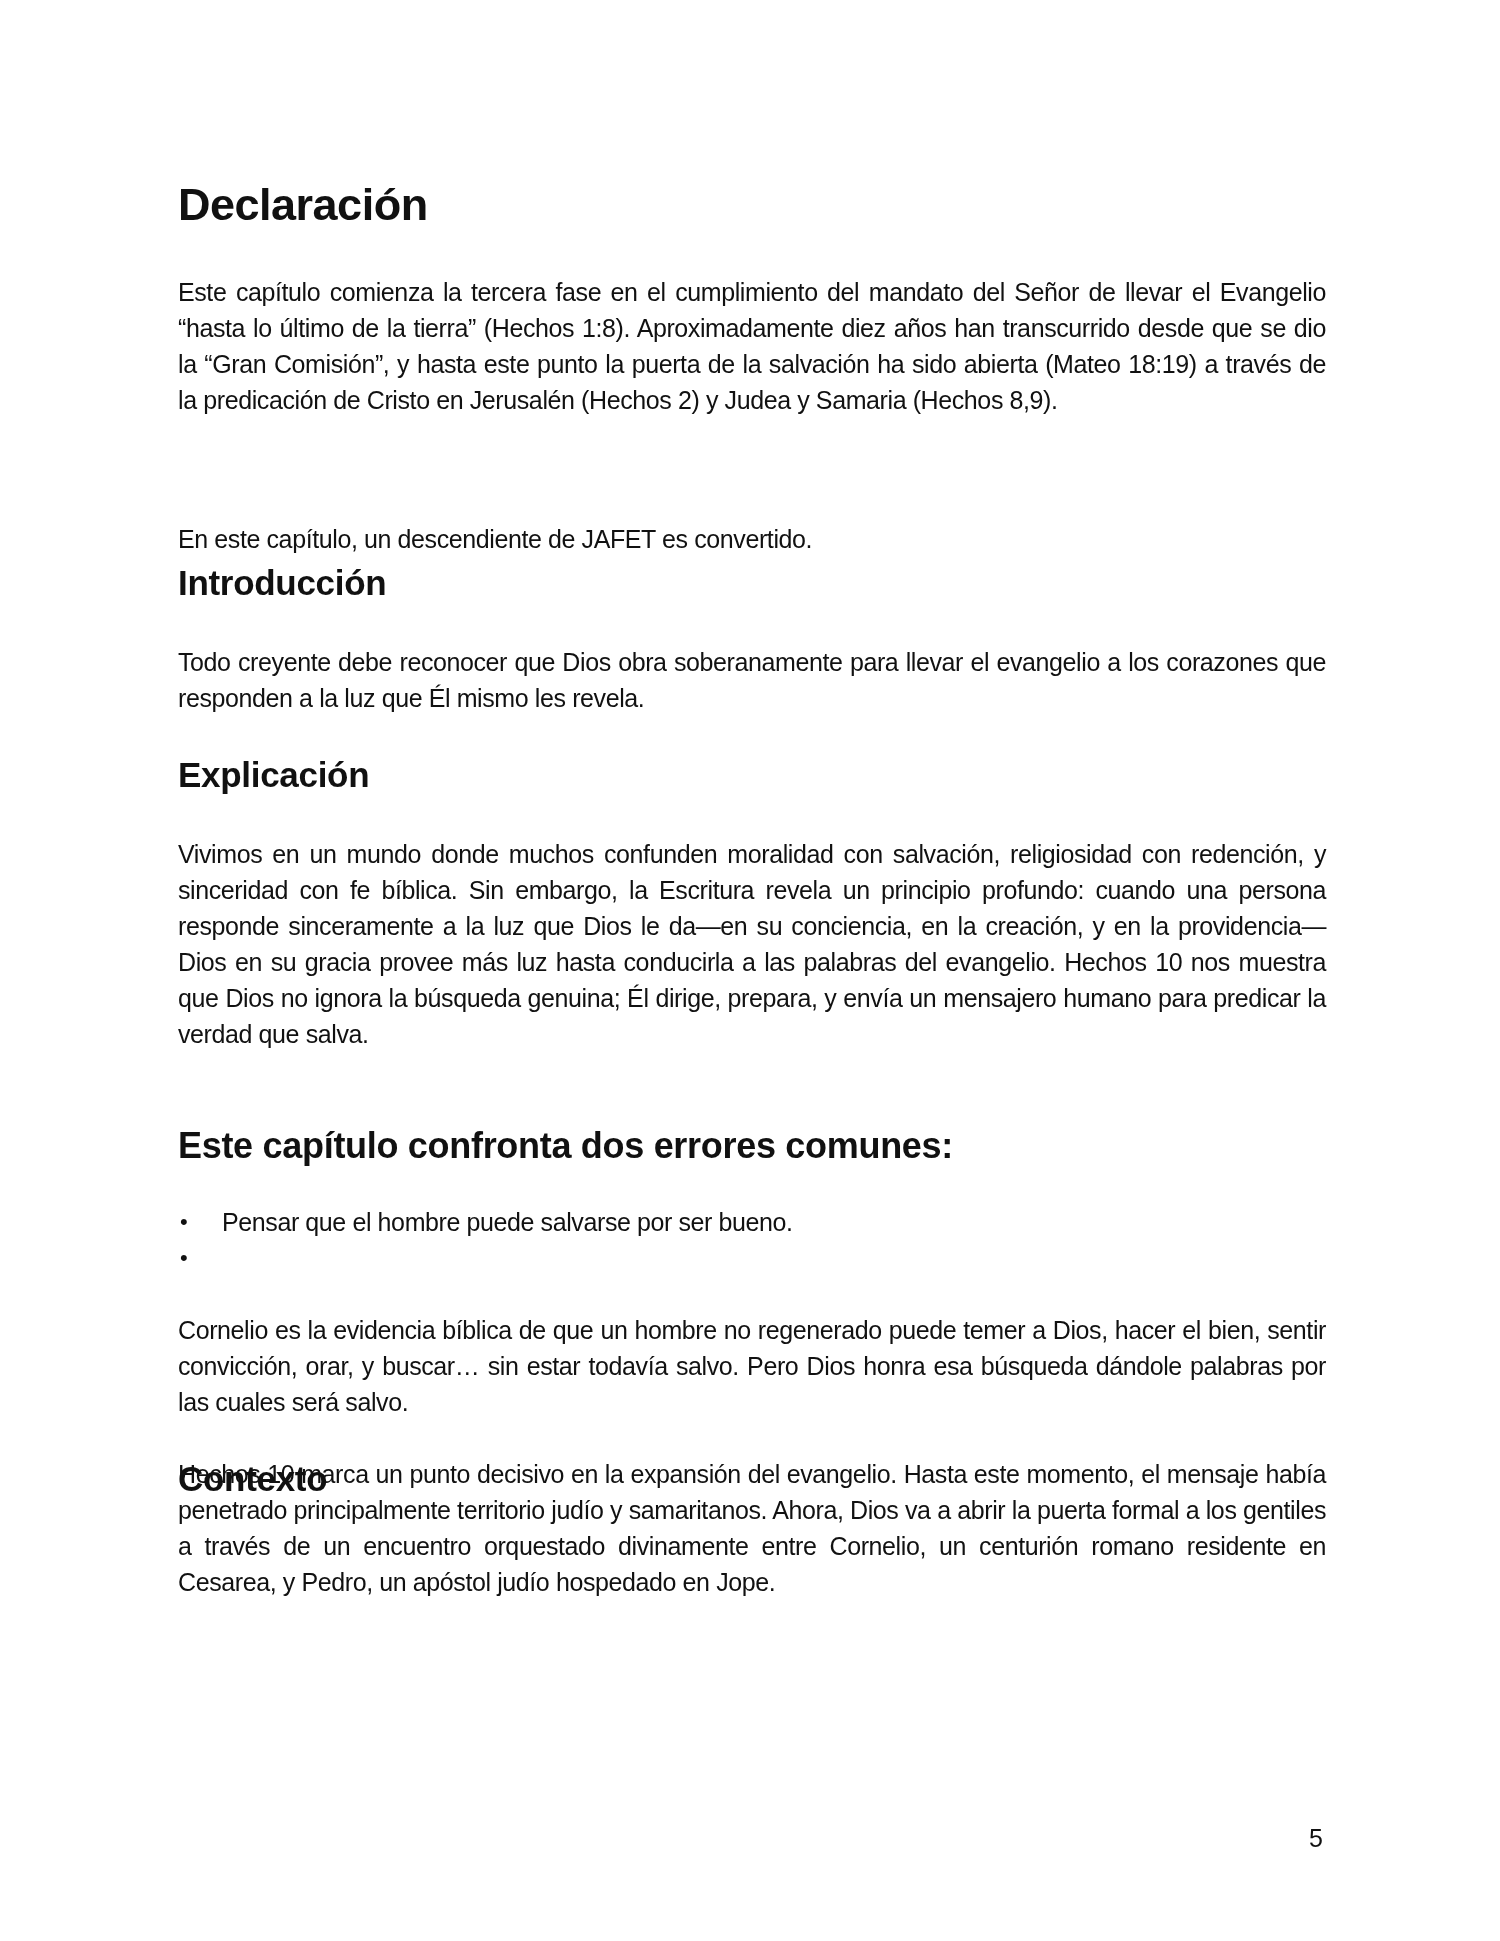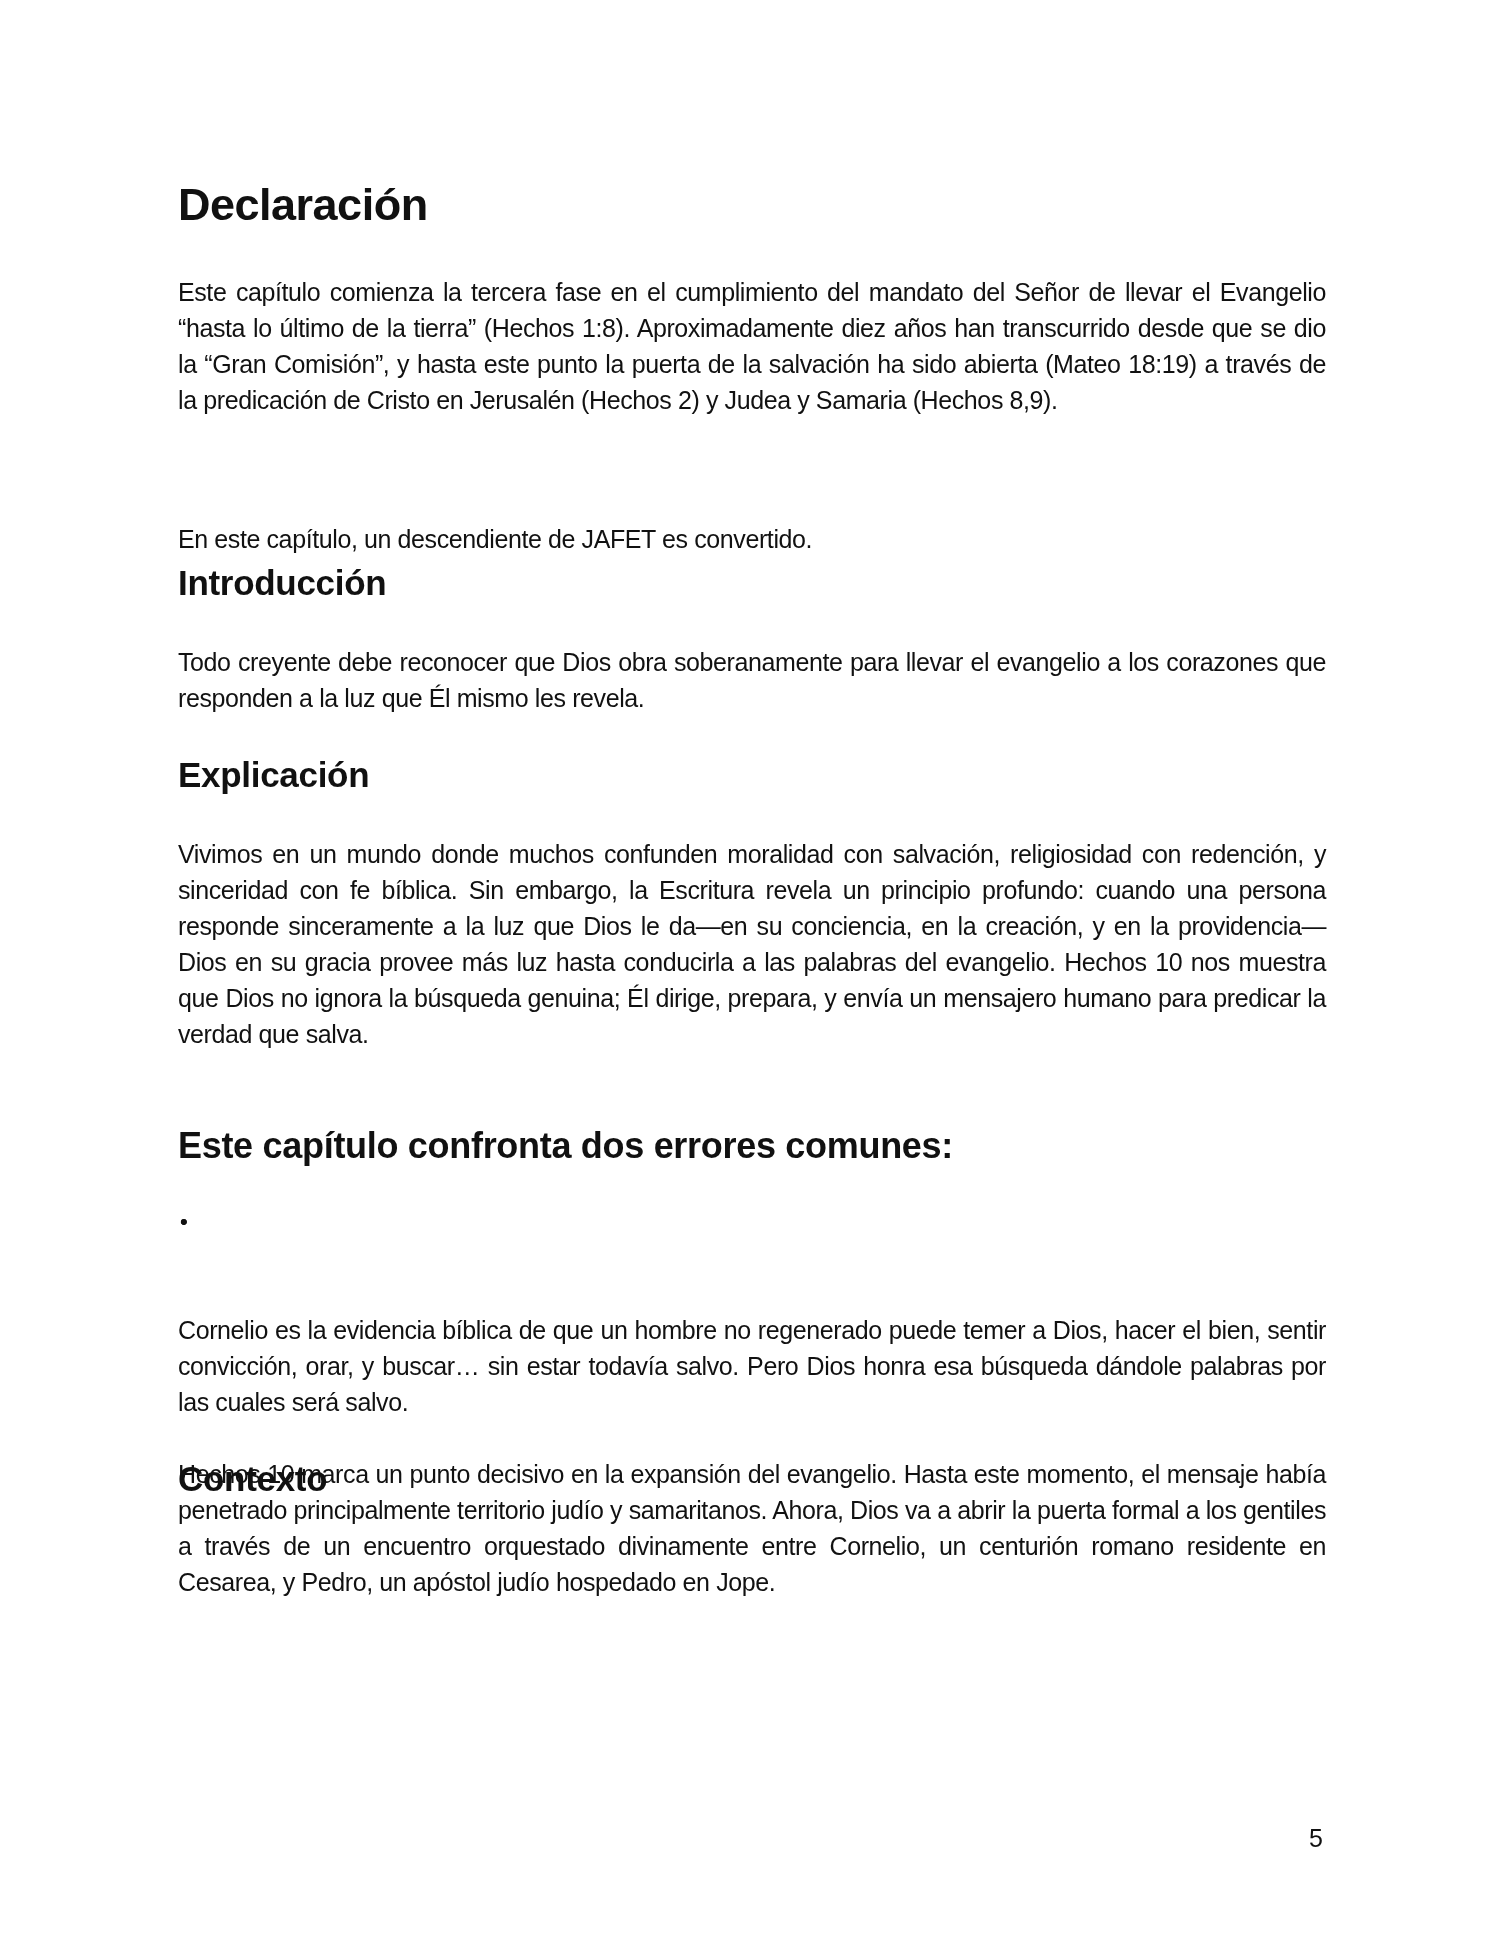--- a/index.html
+++ b/index.html
@@ -52,20 +52,21 @@
   <h2 style="top:562px;">Introducción</h2>
   <p style="top:644px;">Todo creyente debe reconocer que Dios obra soberanamente para llevar el evangelio a los corazones que responden a la luz que Él mismo les revela.</p>
 
   <h2 style="top:754px;">Explicación</h2>
   <p style="top:836px;">Vivimos en un mundo donde muchos confunden moralidad con salvación, religiosidad con redención, y sinceridad con fe bíblica. Sin embargo, la Escritura revela un principio profundo: cuando una persona responde sinceramente a la luz que Dios le da—en su conciencia, en la creación, y en la providencia—Dios en su gracia provee más luz hasta conducirla a las palabras del evangelio. Hechos 10 nos muestra que Dios no ignora la búsqueda genuina; Él dirige, prepara, y envía un mensajero humano para predicar la verdad que salva.</p>
 
   <h3 style="top:1124px;">Este capítulo confronta dos errores comunes:</h3>
   <ul style="top:1204px;">
     <li>
       <span class="bullet">•</span>
+      <span>Pensar que el hombre puede salvarse por ser bueno.</span>
     </li>
     <li>
       <span class="bullet">•</span>
     </li>
   </ul>
   <p style="top:1312px;">Cornelio es la evidencia bíblica de que un hombre no regenerado puede temer a Dios, hacer el bien, sentir convicción, orar, y buscar… sin estar todavía salvo. Pero Dios honra esa búsqueda dándole palabras por las cuales será salvo.</p>
 
   <h2 style="top:1458px;">Contexto</h2>
   <p style="top:1456px;">Hechos 10 marca un punto decisivo en la expansión del evangelio. Hasta este momento, el mensaje había penetrado principalmente territorio judío y samaritanos. Ahora, Dios va a abrir la puerta formal a los gentiles a través de un encuentro orquestado divinamente entre Cornelio, un centurión romano residente en Cesarea, y Pedro, un apóstol judío hospedado en Jope.</p>
 </div>

